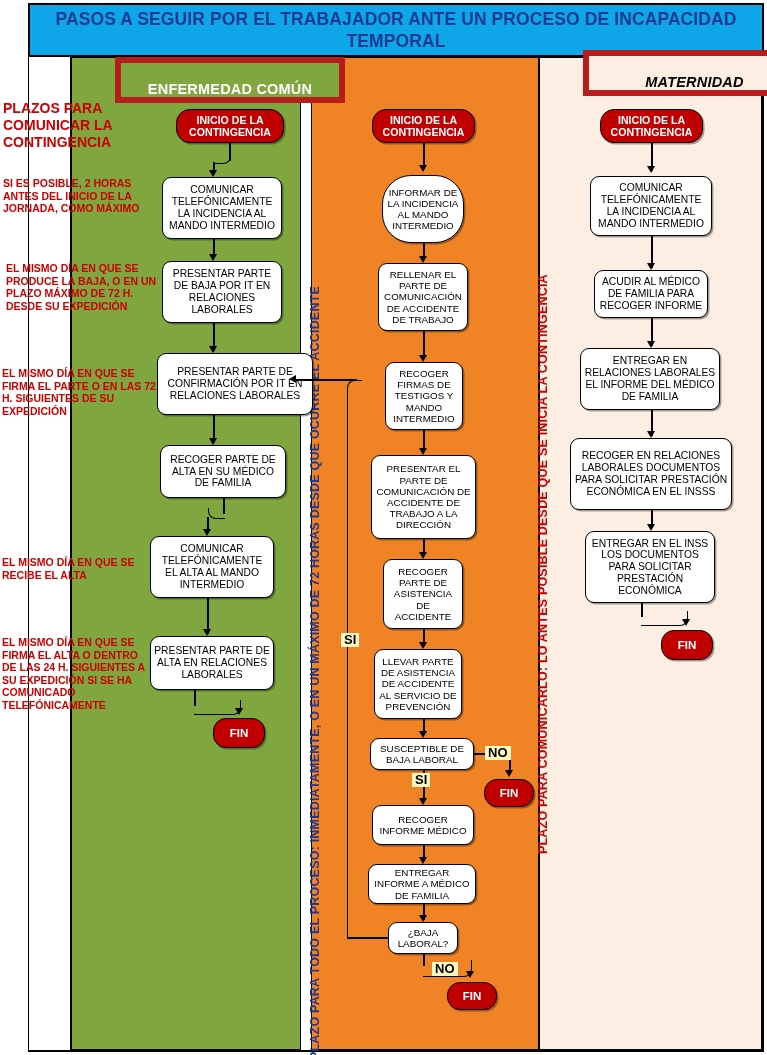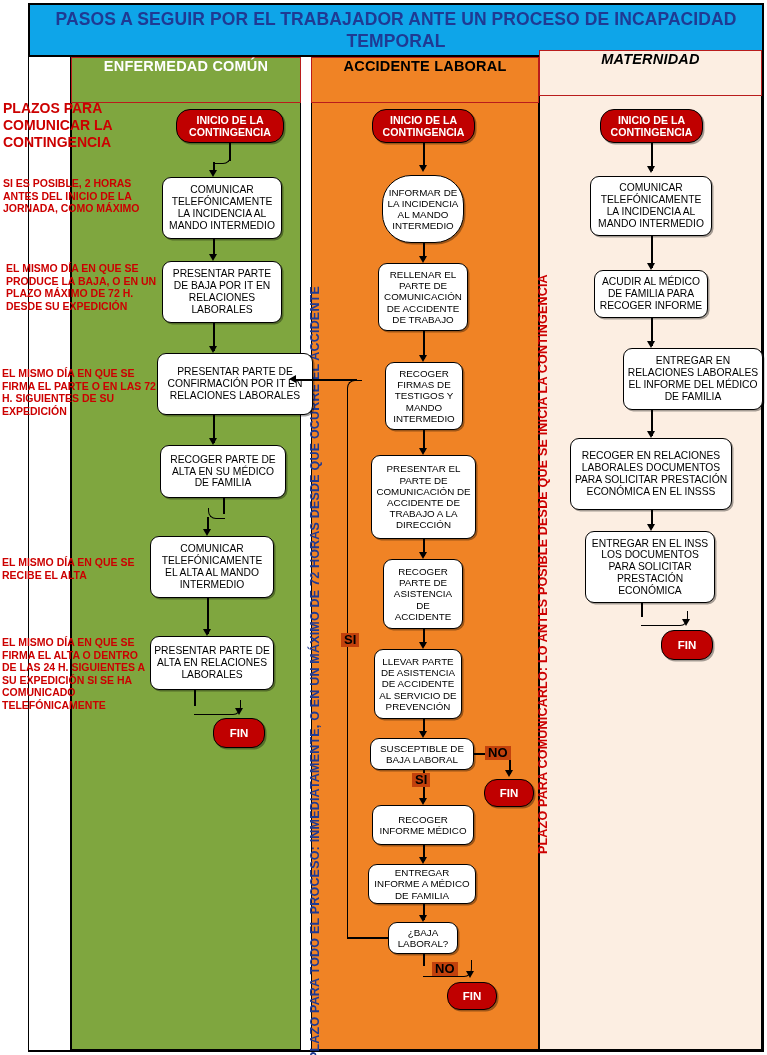--- a/index.html
+++ b/index.html
@@ -7,21 +7,21 @@
   #page{position:relative;width:767px;height:1055px;overflow:hidden;background:#ffffff;}
 
   
   .frame-outer{position:absolute;left:28px;top:3px;width:736px;height:1049px;border:2px solid #000;box-sizing:border-box;background:#fff;}
   .title-band{position:absolute;left:28px;top:3px;width:736px;height:54px;box-sizing:border-box;border:2px solid #000;background:#0ea5e9;
     display:flex;align-items:center;justify-content:center;}
   .title-band span{color:#1f3a93;font-weight:bold;font-size:17.5px;line-height:22px;text-align:center;letter-spacing:.1px;padding:0 8px;}
 
   
   .col{position:absolute;box-sizing:border-box;border:1px solid #000;}
-  .col-head{position:absolute;box-sizing:border-box;border:1px solid #b91c1c;display:flex;align-items:flex-start;justify-content:center;}
+  .col-head{position:absolute;box-sizing:border-box;border:6px solid #b91c1c;display:flex;align-items:flex-end;justify-content:center;margin-left:44px;}
   .col-head span{font-weight:bold;font-size:14.5px;letter-spacing:.2px;}
 
   .c-green{background:#7fa63f;}
   .c-orange{background:#f08325;}
   .c-cream{background:#fceee2;}
 
   
   .plazos-col{position:absolute;left:29px;top:57px;width:42px;height:993px;background:#fff;border-right:1px solid #000;box-sizing:border-box;}
   .plazo{position:absolute;color:#cc0000;font-weight:bold;font-size:10.5px;line-height:12.6px;}
 
@@ -48,21 +48,21 @@
   .vline{width:1.6px;}
   .hline{height:1.6px;}
   .arrow-d{position:absolute;width:0;height:0;border-left:4.5px solid transparent;border-right:4.5px solid transparent;border-top:7px solid #000;}
   .arrow-l{position:absolute;width:0;height:0;border-top:4.5px solid transparent;border-bottom:4.5px solid transparent;border-right:7px solid #000;}
 
   .elbow{position:absolute;border:1.6px solid #000;background:transparent;}
   .elbow.br{border-top:none;border-left:none;border-bottom-right-radius:8px;}
   .elbow.bl{border-top:none;border-right:none;border-bottom-left-radius:8px;}
   .elbow.tl{border-bottom:none;border-right:none;border-top-left-radius:8px;}
 
-  .yn{position:absolute;background:#c2410c;color:#000;font-weight:bold;font-size:13px;line-height:14px;
+  .yn{position:absolute;background:#fef9c3;color:#000;font-weight:bold;font-size:13px;line-height:14px;
       padding:0px 3px;border:0;}
 </style>
 </head>
 <body>
 
 <div id="page">
 
   <div class="frame-outer"></div>
 
   <div class="title-band">
@@ -70,23 +70,20 @@
   </div>
 
   <div class="col c-green" style="left:71px;  top:57px; width:230px; height:993px;"></div>
   <div class="col c-orange" style="left:311px; top:57px; width:228px; height:993px;"></div>
   <div class="col c-cream" style="left:539px; top:57px; width:223px; height:993px;"></div>
 
   <div class="plazos-col"></div>
 
   <div class="col-head c-green" style="left:71px;  top:57px; width:230px; height:46px;">
     <span style="color:#ffffff;">ENFERMEDAD COMÚN</span>
-  </div>
-  <div class="col-head c-orange" style="left:311px; top:57px; width:228px; height:46px;">
-    <span style="color:#000000;">ACCIDENTE LABORAL</span>
   </div>
   <div class="col-head c-cream" style="left:539px; top:50px; width:223px; height:46px;font-style:italic;">
     <span style="color:#000000;">MATERNIDAD</span>
   </div>
 
   <div class="plazo" style="left:3px; top:100px; width:152px; font-size:14px; line-height:17px;">PLAZOS PARA COMUNICAR LA CONTINGENCIA</div>
 
   <div class="plazo" style="left:3px; top:177px; width:150px;">SI ES POSIBLE, 2 HORAS ANTES DEL INICIO DE LA JORNADA, COMO MÁXIMO</div>
   <div class="plazo" style="left:6px; top:262px; width:152px;">EL MISMO DÍA EN QUE SE PRODUCE LA BAJA, O EN UN PLAZO MÁXIMO DE 72 H. DESDE SU EXPEDICIÓN</div>
   <div class="plazo" style="left:2px; top:367px; width:155px;">EL MISMO DÍA EN QUE SE FIRMA EL PARTE O EN LAS 72 H. SIGUIENTES DE SU EXPEDICIÓN</div>
@@ -215,21 +212,21 @@
   <div class="node" style="left:590px; top:176px; width:122px; height:60px;">COMUNICAR TELEFÓNICAMENTE LA INCIDENCIA AL MANDO INTERMEDIO</div>
 
   <div class="conn vline" style="left:651px; top:236px; height:32px;"></div>
   <div class="arrow-d" style="left:647px; top:263px;"></div>
 
   <div class="node" style="left:594px; top:270px; width:114px; height:48px;">ACUDIR AL MÉDICO DE FAMILIA PARA RECOGER INFORME</div>
 
   <div class="conn vline" style="left:651px; top:318px; height:28px;"></div>
   <div class="arrow-d" style="left:647px; top:341px;"></div>
 
-  <div class="node" style="left:580px; top:348px; width:140px; height:62px;margin-left:43px;">ENTREGAR EN RELACIONES LABORALES EL INFORME DEL MÉDICO DE FAMILIA</div>
+  <div class="node" style="left:580px; top:348px; width:140px; height:62px;">ENTREGAR EN RELACIONES LABORALES EL INFORME DEL MÉDICO DE FAMILIA</div>
 
   <div class="conn vline" style="left:651px; top:410px; height:26px;"></div>
   <div class="arrow-d" style="left:647px; top:431px;"></div>
 
   <div class="node" style="left:570px; top:438px; width:162px; height:72px;">RECOGER EN RELACIONES LABORALES DOCUMENTOS PARA SOLICITAR PRESTACIÓN ECONÓMICA EN EL INSSS</div>
 
   <div class="conn vline" style="left:651px; top:510px; height:18px;"></div>
   <div class="arrow-d" style="left:647px; top:524px;"></div>
 
   <div class="node" style="left:585px; top:531px; width:130px; height:72px;">ENTREGAR EN EL INSS LOS  DOCUMENTOS PARA SOLICITAR PRESTACIÓN ECONÓMICA</div>

